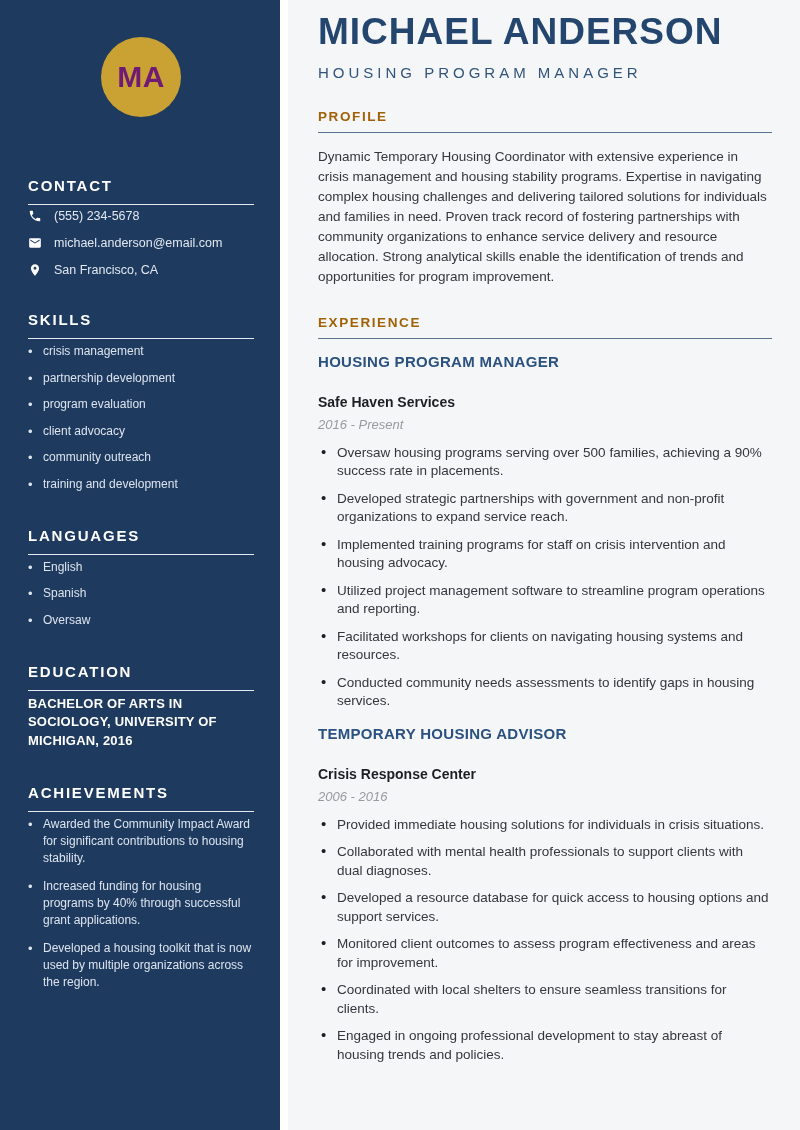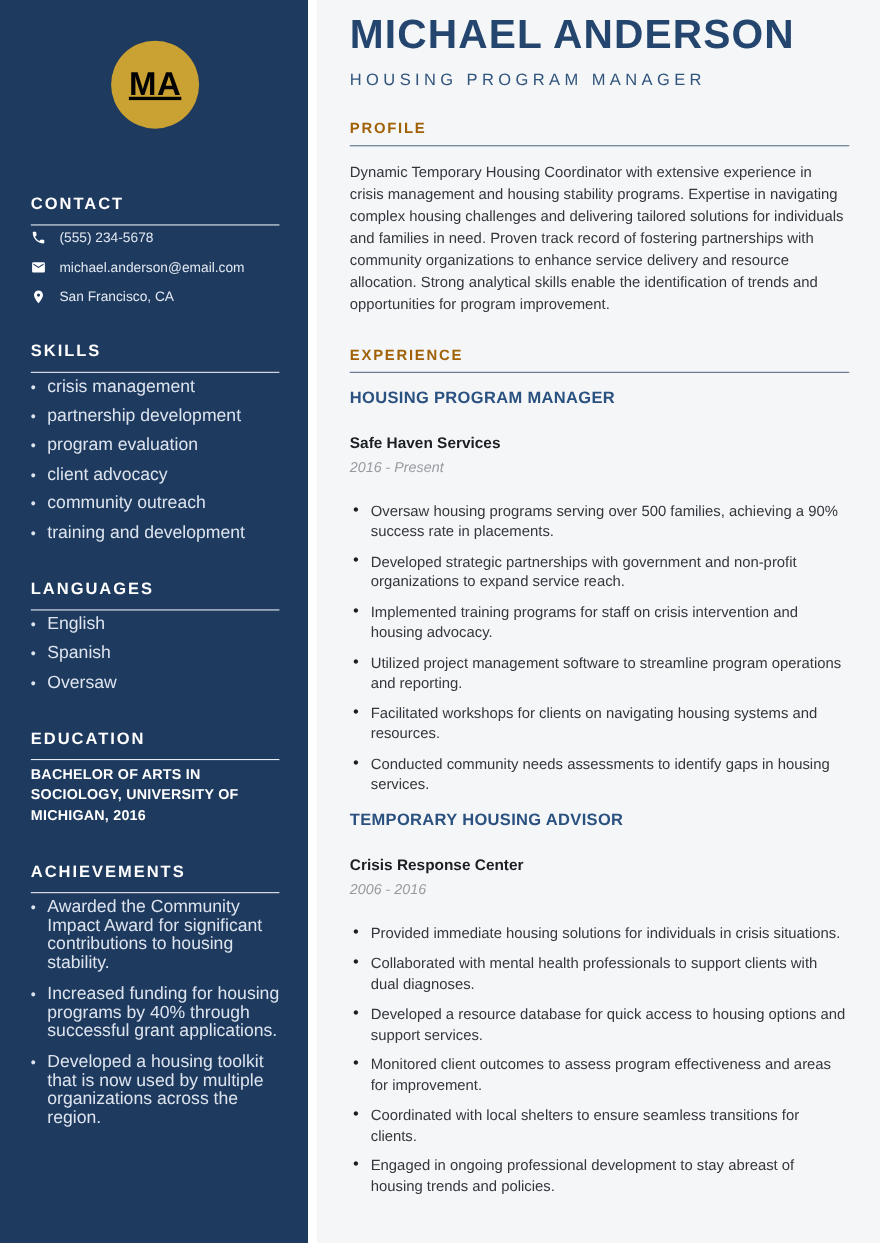--- a/index.html
+++ b/index.html
@@ -25,26 +25,25 @@
     height: 1130px;
     background: #1e3a5f;
     color: #dde4ee;
     padding: 37px 26px 30px 28px;
   }
   .avatar-wrap { display: flex; justify-content: center; margin-bottom: 60px; }
   .avatar {
     width: 80px; height: 80px;
     border-radius: 50%;
     background: #c9a233;
-    color: #000000;
+    color: #701a75;
     font-size: 30px;
     font-weight: bold;
     display: flex; align-items: center; justify-content: center;
     letter-spacing: 0.5px;
-    text-decoration: underline;
   }
   .side-section { margin-bottom: 34px; }
   .side-heading {
     color: #ffffff;
     font-size: 15px;
     font-weight: bold;
     letter-spacing: 1.8px;
     padding-bottom: 10px;
     border-bottom: 1px solid #e6ebf2;
     margin-bottom: 4px;
@@ -58,21 +57,21 @@
     color: #e2e8f0;
   }
   .contact-row:last-child { margin-bottom: 0; }
   .cicon { width: 14px; height: 14px; flex: none; display: inline-flex; }
   .cicon svg { width: 14px; height: 14px; fill: #ffffff; }
 
   ul.side-list { list-style: none; }
   ul.side-list li {
     position: relative;
     padding-left: 15px;
-    font-size: 16px;
+    font-size: 12px;
     color: #dde4ee;
     margin-bottom: 9.5px;
     line-height: 17px;
   }
   ul.side-list li::before {
     content: "•";
     position: absolute;
     left: 0; top: 0;
     color: #dde4ee;
     font-size: 13px;
@@ -137,21 +136,21 @@
     font-size: 14px;
     font-weight: bold;
     margin-top: 24px;
   }
   .dates {
     color: #979ba0;
     font-size: 13px;
     font-style: italic;
     margin-top: 7px;
   }
-  ul.bullets { list-style: none; margin-top: 24px; }
+  ul.bullets { list-style: none; margin-top: 12px; }
   ul.bullets li {
     position: relative;
     padding-left: 19px;
     font-size: 13.5px;
     color: #33373d;
     line-height: 18.5px;
     margin-bottom: 9px;
   }
   ul.bullets li::before {
     content: "•";

